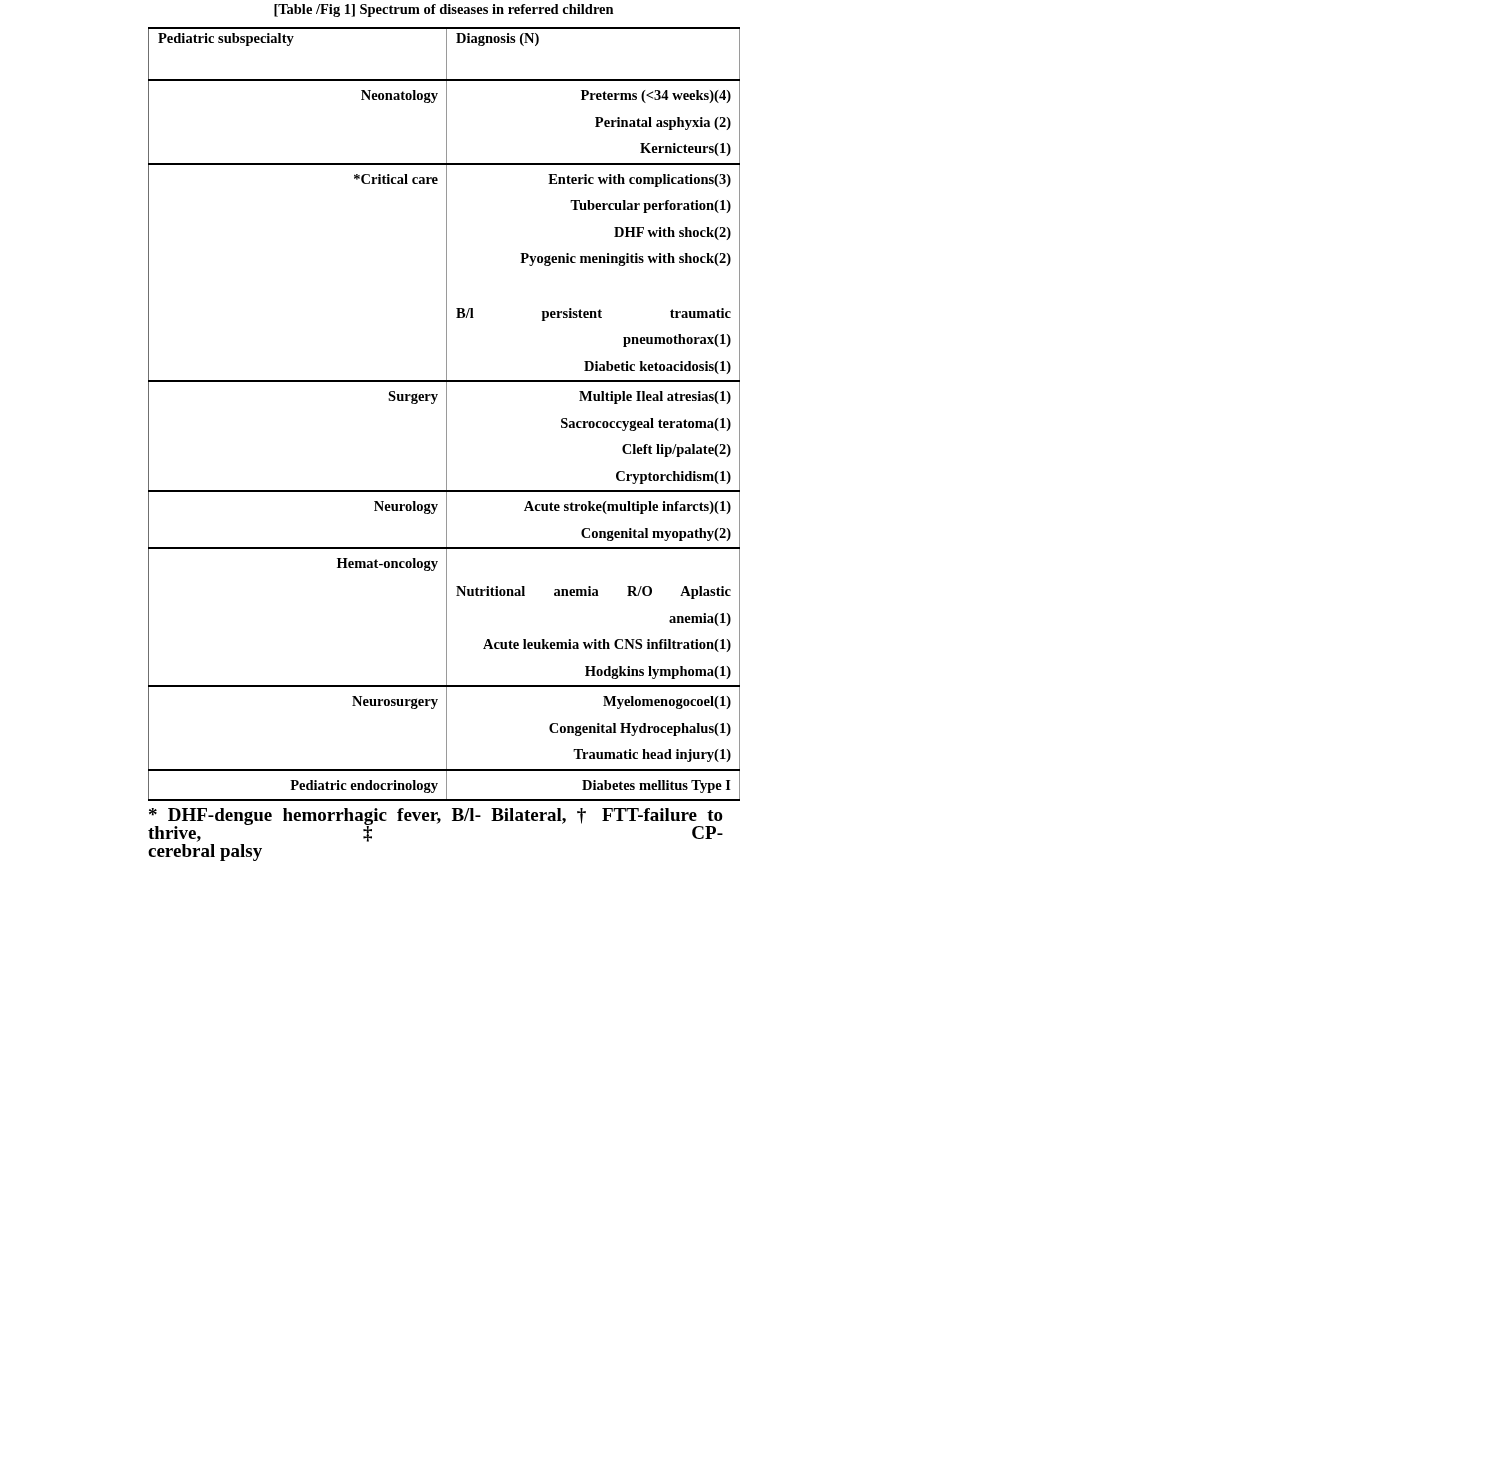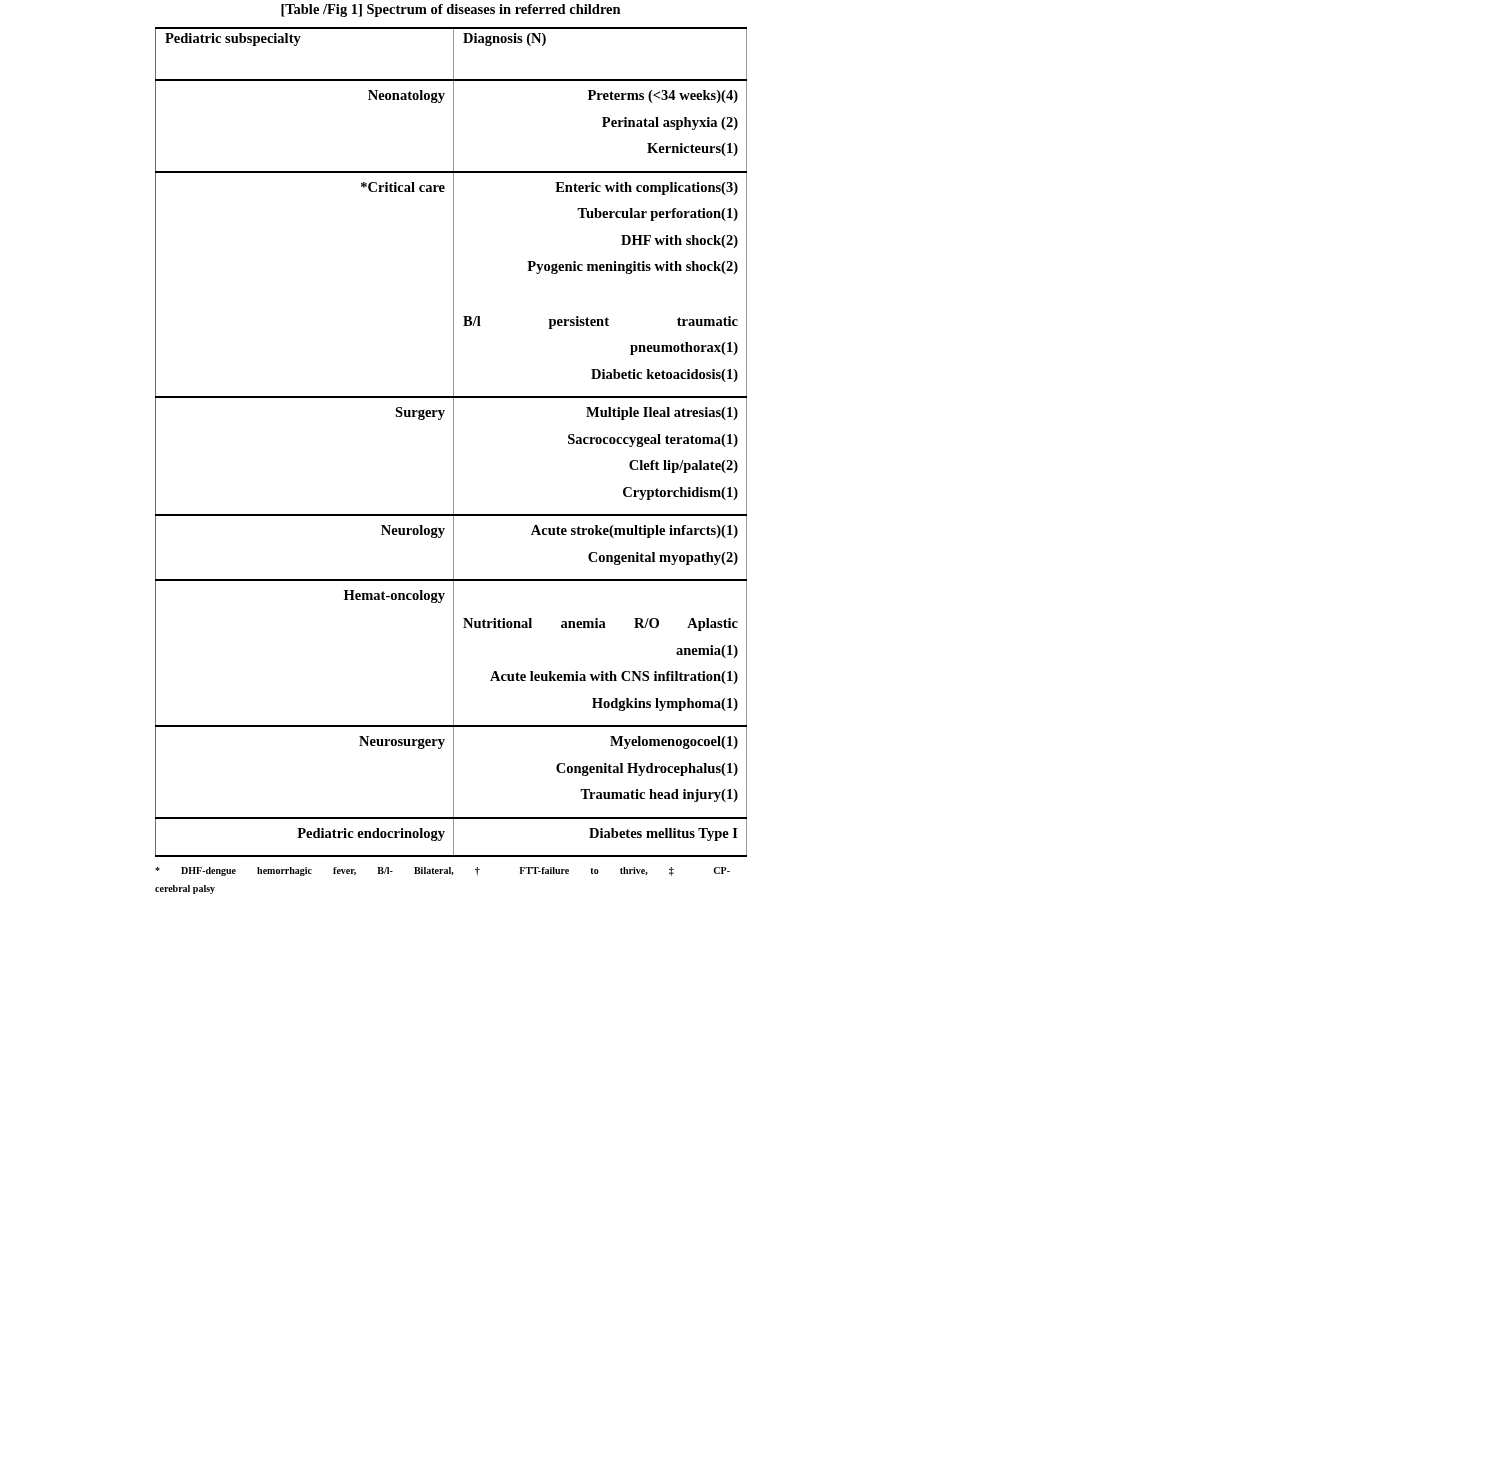--- a/index.html
+++ b/index.html
@@ -9,21 +9,21 @@
   body {
     width: 1500px;
     height: 1457px;
     background: #ffffff;
     font-family: "Liberation Serif", "DejaVu Serif", serif;
     color: #000;
     position: relative;
   }
   .doc {
     position: absolute;
-    left: 155px;
+    left: 148px;
     top: 0;
     width: 591px;
   }
   .title {
     font-size: 14.5px;
     font-weight: bold;
     line-height: 19px;
     text-align: center;
     margin-bottom: 8px;
     white-space: nowrap;
@@ -35,40 +35,40 @@
     font-size: 14.5px;
   }
   table.spectrum th,
   table.spectrum td {
     border-left: 1px solid #6f6f6f;
     border-right: 1px solid #9a9a9a;
     border-top: 2px solid #000;
     border-bottom: 2px solid #000;
     vertical-align: top;
     text-align: left;
-    padding: 1px 8px 9px 9px;
+    padding: 1px 8px 1px 9px;
     font-weight: bold;
     overflow: hidden;
   }
   tr.header-row {
     height: 52px;
   }
   .line {
     line-height: 26.5px;
     text-align: right;
   }
   .line.justify {
     text-align: justify;
     text-align-last: justify;
     margin-top: 28px;
   }
   .footnote {
     width: 575px;
     margin-top: 5px;
-    font-size: 10px;
+    font-size: 19px;
     font-weight: bold;
     line-height: 18px;
   }
   .footnote .fn-line1 {
     text-align: justify;
     text-align-last: justify;
   }
 </style>
 </head>
 <body>

